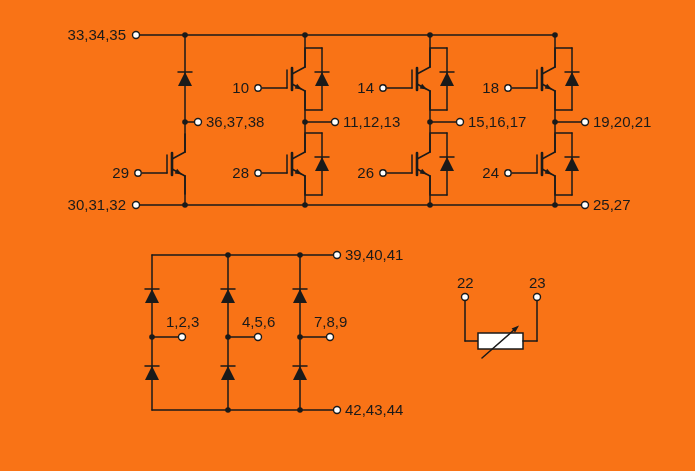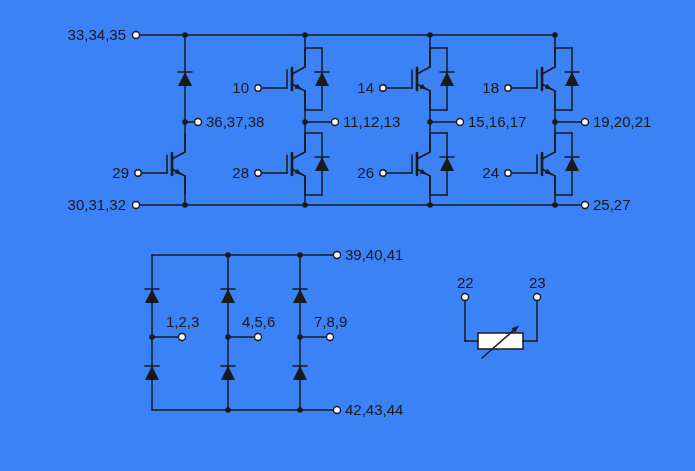--- a/index.html
+++ b/index.html
@@ -1,17 +1,17 @@
 <!DOCTYPE html>
 <html><head>
 <meta charset="utf-8">
 <style>
   html,body{margin:0;padding:0;background:#ffffff;}
   .canvas{
-    width:695px;height:471px;background:#3b82f6;overflow:hidden;
+    width:695px;height:471px;background:#f97316;overflow:hidden;
     font-family:"Liberation Sans",sans-serif;position:relative;
   }
   svg text{
     font-family:"Liberation Sans",sans-serif;
     font-size:15px;fill:#1a1a1a;
   }
   .wire{stroke:#1a1a1a;stroke-width:1.5;fill:none;stroke-linecap:round;}
   .dot{fill:#1a1a1a;stroke:none;}
   .term{fill:#ffffff;stroke:#1a1a1a;stroke-width:1.4;}
   .box{fill:#ffffff;stroke:#1a1a1a;stroke-width:1.5;}

